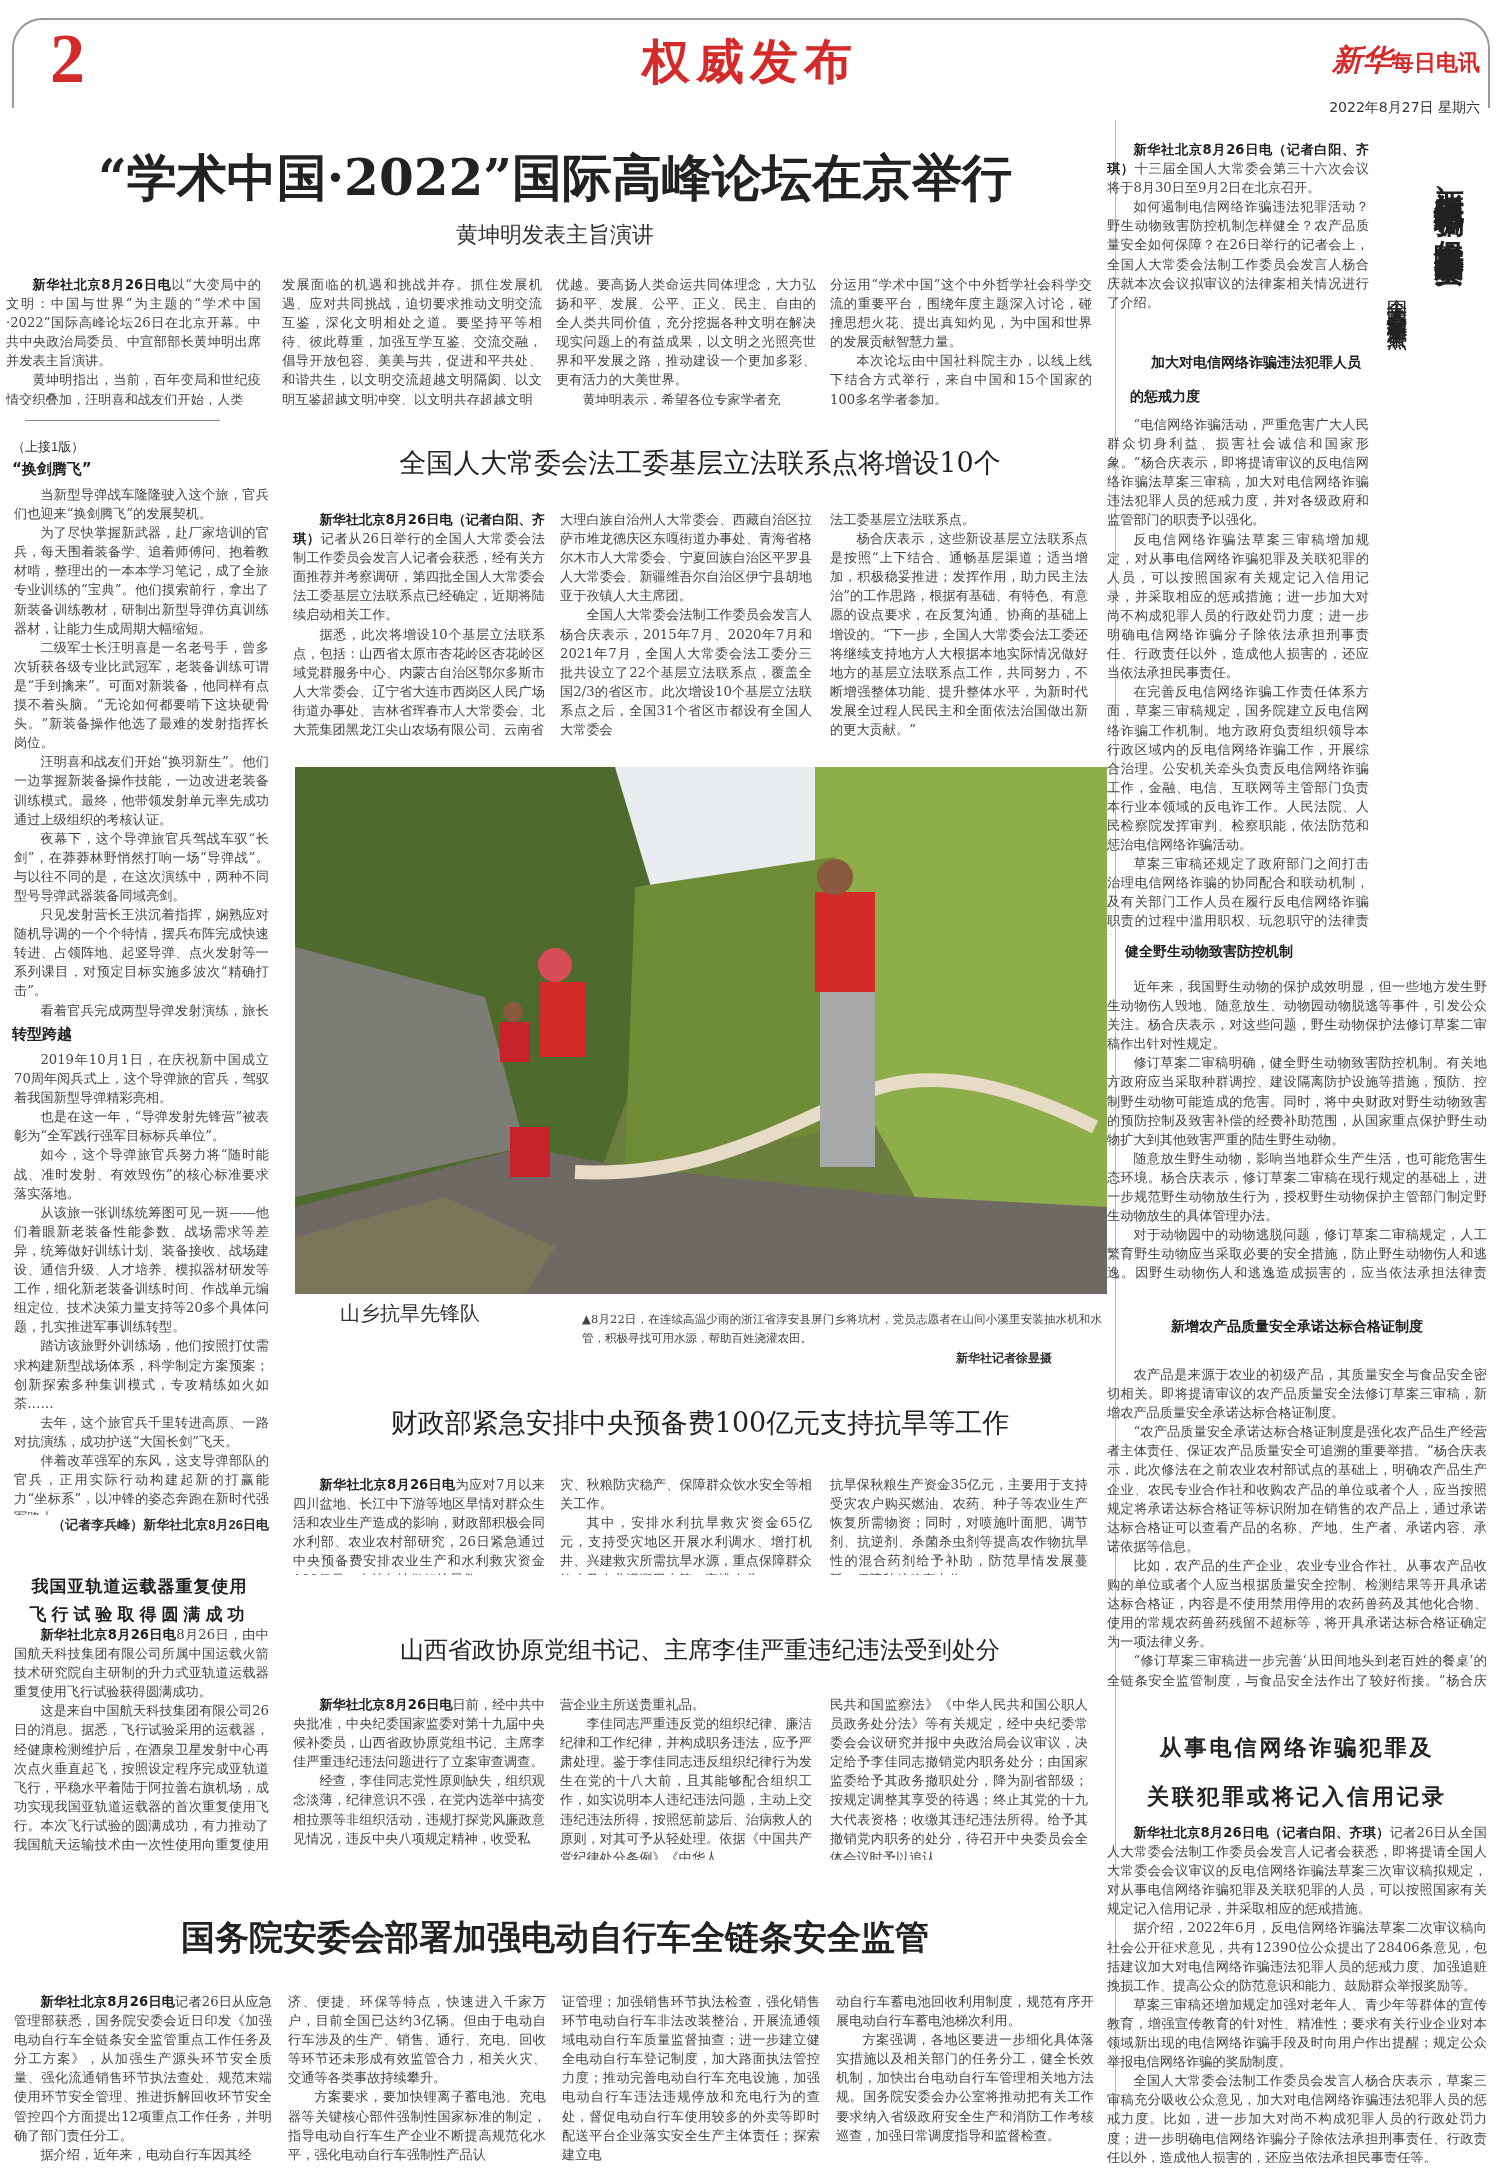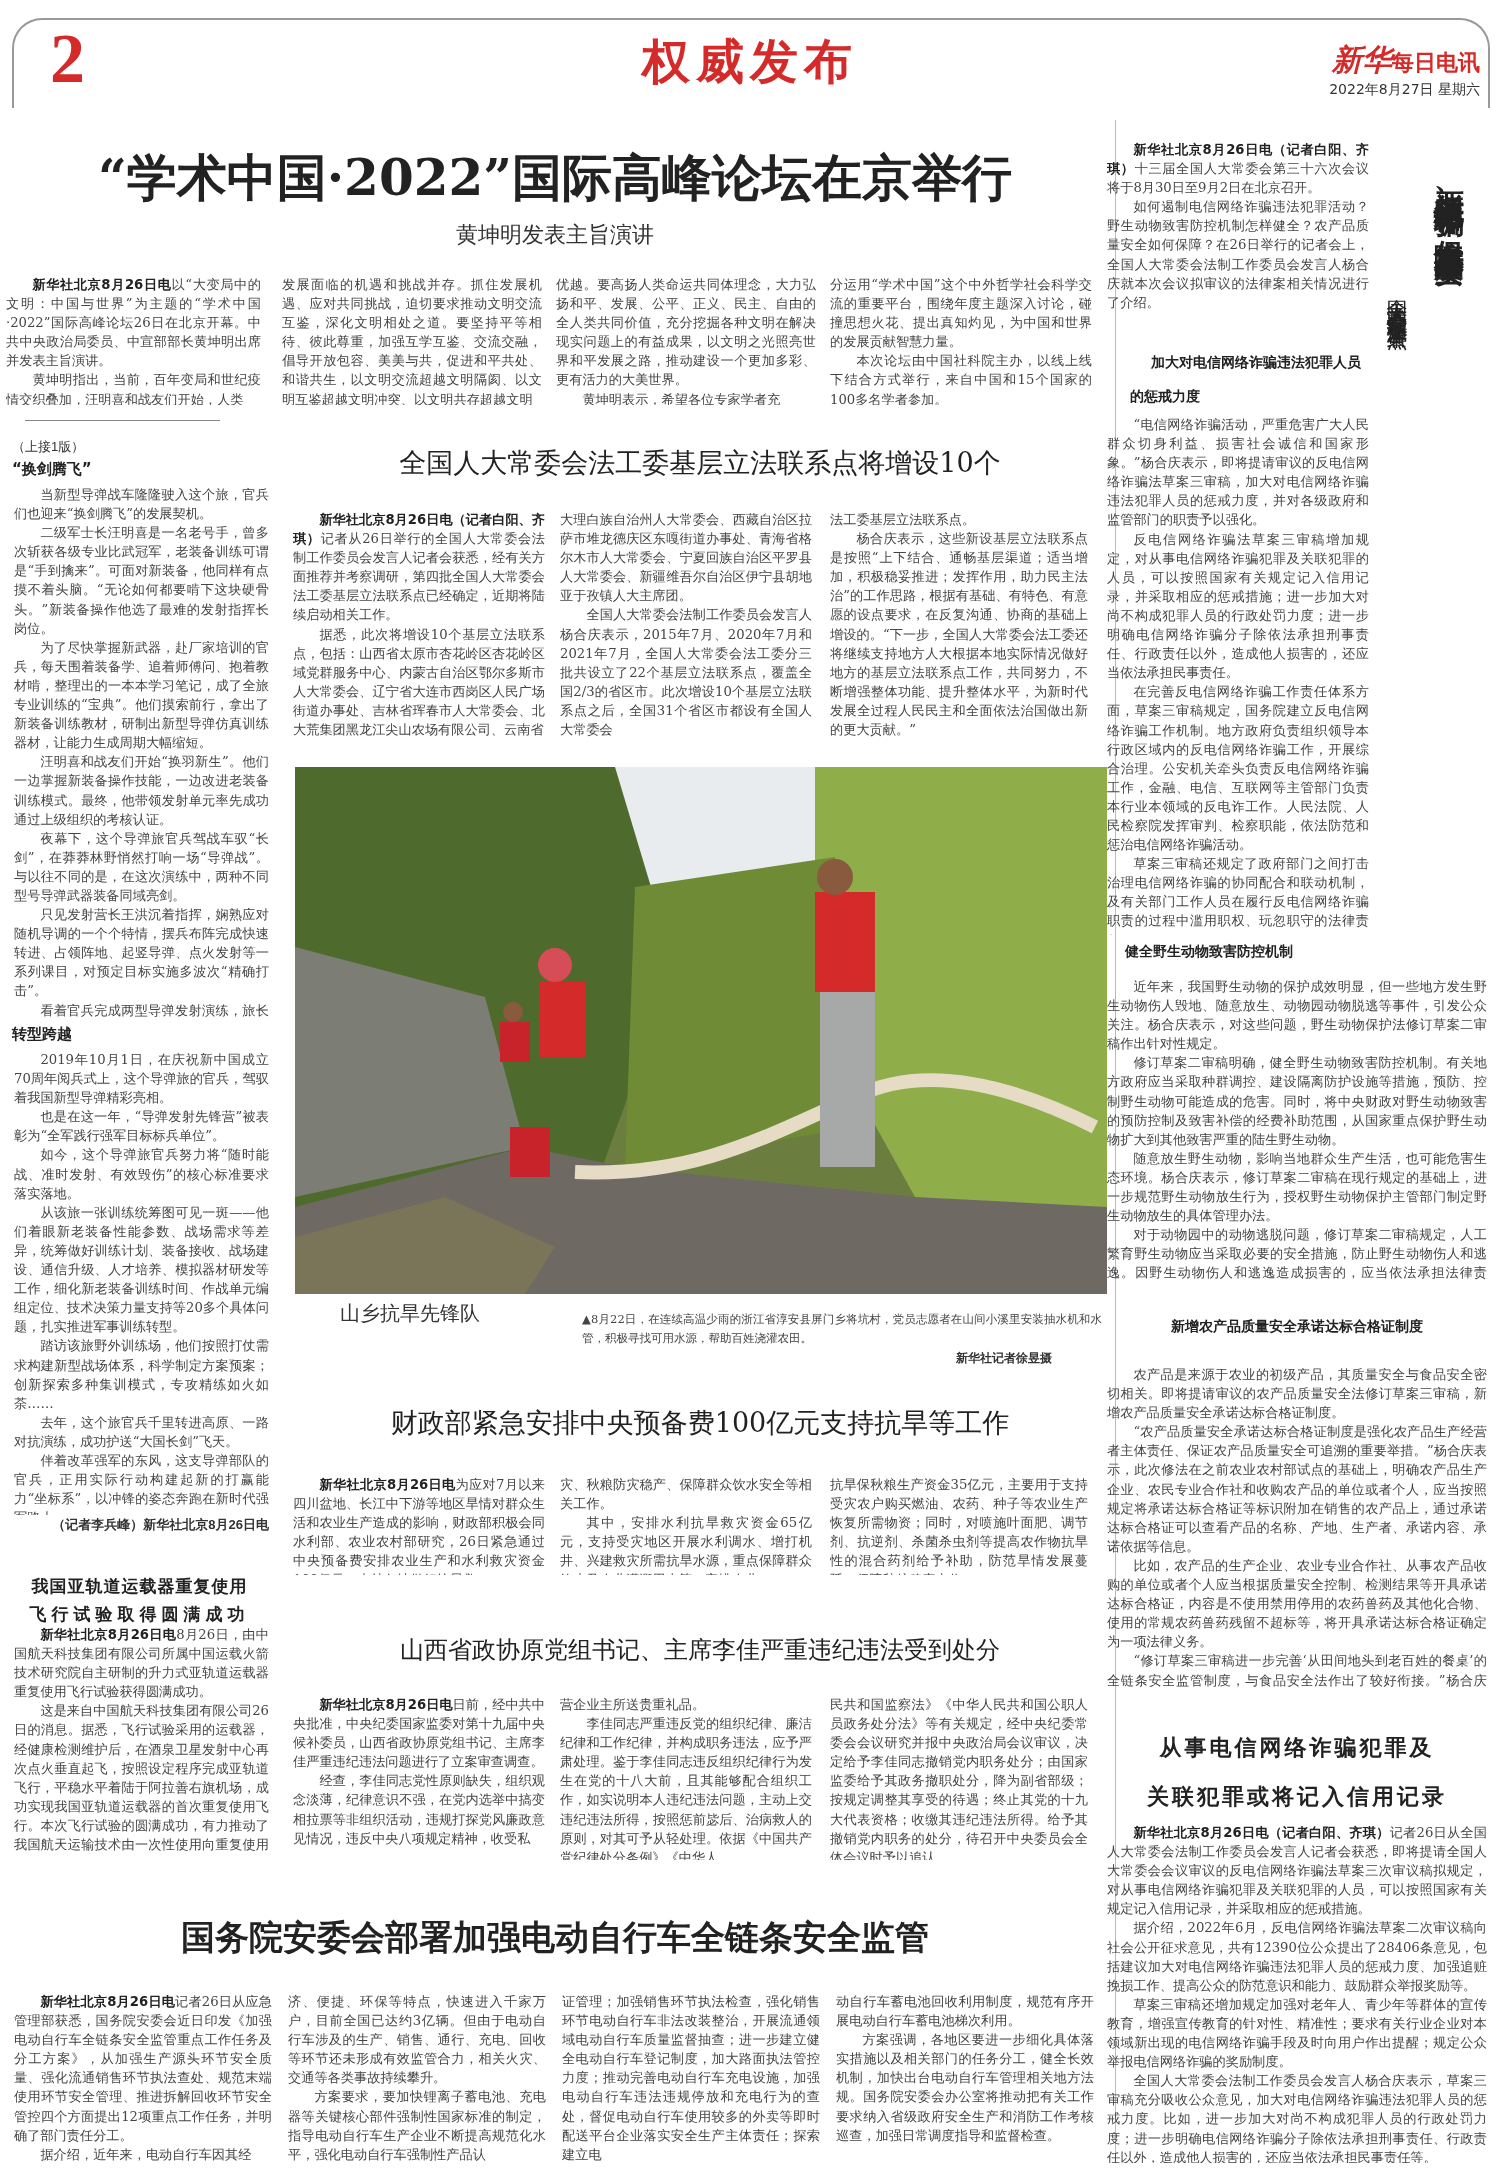--- a/index.html
+++ b/index.html
@@ -5,21 +5,21 @@
 *{box-sizing:border-box;margin:0;padding:0}
 html,body{width:1500px;height:2169px;background:#fff;overflow:hidden}
 body{position:relative;font-family:"DejaVu Serif","Liberation Serif",serif;color:#333}
 .abs{position:absolute}
 .hdr{left:12px;top:18px;width:1478px;height:90px;border:2px solid #999;border-bottom:none;border-radius:30px 30px 0 0}
 .pageno{left:50px;top:24px;font-family:"Liberation Serif",serif;font-weight:bold;font-size:70px;color:#d42a2a;line-height:1}
 .section{left:0;width:1500px;top:30px;text-align:center;font-size:48px;font-weight:bold;color:#d42a2a;letter-spacing:6px;font-family:"DejaVu Serif",serif}
 .brand{right:20px;top:40px;text-align:right;color:#d42a2a}
 .brand .logo{font-size:30px;font-weight:bold;font-style:italic;font-family:"DejaVu Serif",serif}
 .brand .logo small{font-size:22px;font-style:normal}
-.brand .date{color:#333;font-size:14px;font-family:"DejaVu Sans",sans-serif;margin-top:0}
+.brand .date{color:#333;font-size:14px;font-family:"DejaVu Sans",sans-serif;margin-top:18px}
 .hline{height:1px;background:#888}
 .h1{font-weight:bold;color:#222;text-align:center;white-space:nowrap}
 .sans{font-family:Liberation Sans, sans-serif}
 .p{font-size:13.2px;line-height:19.1px;color:#444;text-align:justify;overflow:hidden}
 .p p{text-indent:2em}
 .p b{font-family:"DejaVu Sans",sans-serif;color:#222}
 .sub{font-family:"DejaVu Sans",sans-serif;font-weight:bold;color:#222;font-size:15px;text-align:left}
 .photo{left:295px;top:767px;width:812px;height:527px;overflow:hidden;background:#5a6b3a}
 .vtitle{writing-mode:vertical-rl;font-weight:bold;color:#222;letter-spacing:2px}
 .vline{width:1px;background:#bbb}
@@ -51,22 +51,22 @@
 <div class="abs p" style="left:830px;top:275px;width:262px;height:130px">
   <p style="text-indent:0">分运用“学术中国”这个中外哲学社会科学交流的重要平台，围绕年度主题深入讨论，碰撞思想火花、提出真知灼见，为中国和世界的发展贡献智慧力量。</p>
   <p>本次论坛由中国社科院主办，以线上线下结合方式举行，来自中国和15个国家的100多名学者参加。</p>
 </div>
 <div class="abs hline" style="left:25px;top:420px;width:195px"></div>
 
 <div class="abs sans" style="left:12px;top:438px;font-size:13px;color:#333">（上接1版）</div>
 <div class="abs sub" style="left:12px;top:460px;width:255px">“换剑腾飞”</div>
 <div class="abs p" id="a2p1" style="left:14px;top:485px;width:255px;height:537px">
     <p>当新型导弹战车隆隆驶入这个旅，官兵们也迎来“换剑腾飞”的发展契机。</p>
+    <p>为了尽快掌握新武器，赴厂家培训的官兵，每天围着装备学、追着师傅问、抱着教材啃，整理出的一本本学习笔记，成了全旅专业训练的“宝典”。他们摸索前行，拿出了新装备训练教材，研制出新型导弹仿真训练器材，让能力生成周期大幅缩短。</p>
     <p>二级军士长汪明喜是一名老号手，曾多次斩获各级专业比武冠军，老装备训练可谓是“手到擒来”。可面对新装备，他同样有点摸不着头脑。“无论如何都要啃下这块硬骨头。”新装备操作他选了最难的发射指挥长岗位。</p>
-    <p>为了尽快掌握新武器，赴厂家培训的官兵，每天围着装备学、追着师傅问、抱着教材啃，整理出的一本本学习笔记，成了全旅专业训练的“宝典”。他们摸索前行，拿出了新装备训练教材，研制出新型导弹仿真训练器材，让能力生成周期大幅缩短。</p>
     <p>汪明喜和战友们开始“换羽新生”。他们一边掌握新装备操作技能，一边改进老装备训练模式。最终，他带领发射单元率先成功通过上级组织的考核认证。</p>
     <p>夜幕下，这个导弹旅官兵驾战车驭“长剑”，在莽莽林野悄然打响一场“导弹战”。与以往不同的是，在这次演练中，两种不同型号导弹武器装备同域亮剑。</p>
     <p>只见发射营长王洪沉着指挥，娴熟应对随机导调的一个个特情，摆兵布阵完成快速转进、占领阵地、起竖导弹、点火发射等一系列课目，对预定目标实施多波次“精确打击”。</p>
     <p>看着官兵完成两型导弹发射演练，旅长吕尔参说：“做到‘两剑齐舞’，从各级指挥员到操作号手，人人都实现了能力升级。”</p>
   </div>
 <div class="abs sub" style="left:12px;top:1025px;width:255px">转型跨越</div>
 <div class="abs p" id="a2p2" style="left:14px;top:1050px;width:255px;height:465px">
     <p>2019年10月1日，在庆祝新中国成立70周年阅兵式上，这个导弹旅的官兵，驾驭着我国新型导弹精彩亮相。</p>
     <p>也是在这一年，“导弹发射先锋营”被表彰为“全军践行强军目标标兵单位”。</p>
     <p>如今，这个导弹旅官兵努力将“随时能战、准时发射、有效毁伤”的核心标准要求落实落地。</p>

